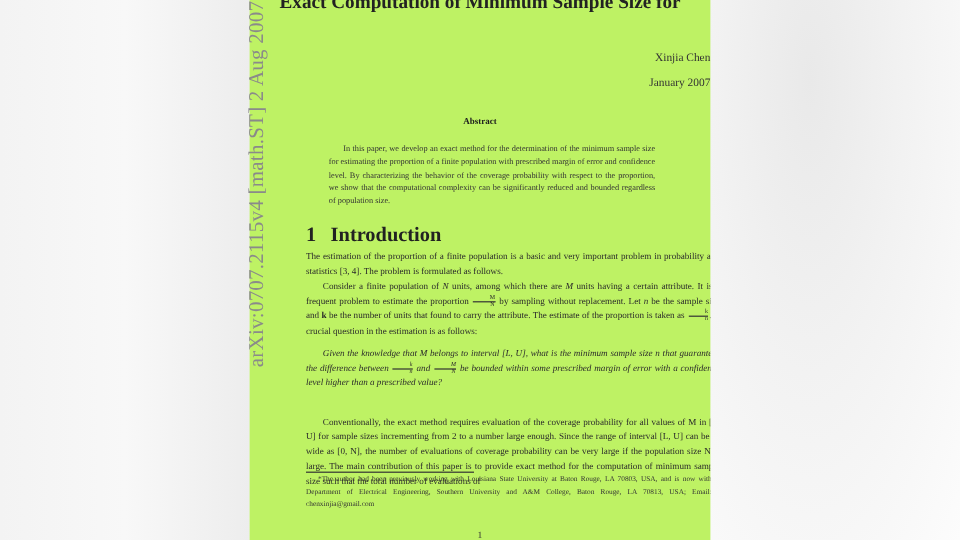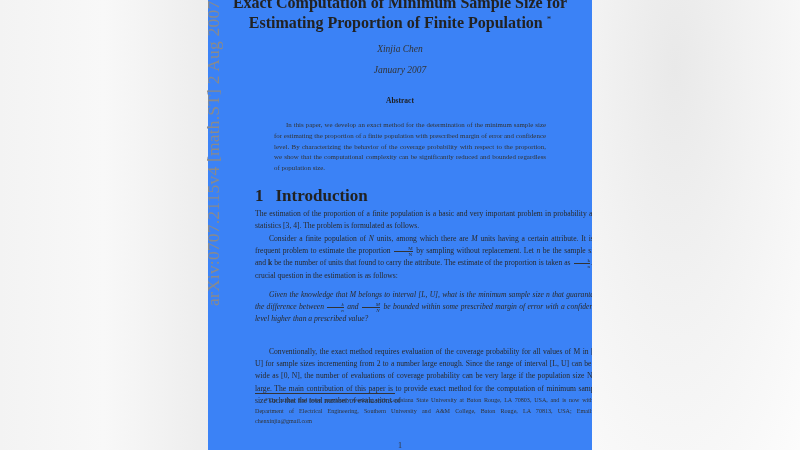--- a/index.html
+++ b/index.html
@@ -8,35 +8,35 @@
     background: radial-gradient(ellipse at 30% 30%, #ececec 0%, #f4f4f4 40%, #fbfbfb 100%);
     font-family: "Liberation Serif", "DejaVu Serif", serif;
     color:#1e1e1e;
   }
   .bg-left { position:absolute; left:0; top:0; width:208px; height:450px;
     background: linear-gradient(90deg, #f3f3f3 0%, #f8f8f8 50%, #ededed 100%); }
   .bg-right { position:absolute; left:592px; top:0; width:208px; height:450px;
     background: radial-gradient(ellipse at 40% 15%, #e9e9e9 0%, #f2f2f2 45%, #fcfcfc 100%); }
   .page {
     position:absolute; left:208px; top:0; width:384px; height:450px;
-    background:#3b82f6; overflow:hidden;
+    background:#bef264; overflow:hidden;
   }
   .arxiv-stamp {
     position:absolute; left:203px; top:306px;
     transform-origin: left top; transform: rotate(-90deg);
     white-space:nowrap; font-size:17.5px; color:#8a8a8a; letter-spacing:0.2px;
   }
   .title {
     position:absolute; left:0; width:384px; text-align:center;
     font-weight:bold; font-size:16px; color:#222; white-space:nowrap;
   }
   .t1 { top:-6px; }
   .t2 { top:14px; }
   .title sup { font-size:9px; font-weight:normal; }
-  .author, .date { position:absolute; left:0; width:384px; text-align:center; font-size:9.5px; color:#333;font-style:italic; }
+  .author, .date { position:absolute; left:0; width:384px; text-align:right; font-size:9.5px; color:#333; }
   .author { top:44px; }
   .date { top:65px; }
   .abstract-head { position:absolute; top:96px; left:0; width:384px; text-align:center; font-weight:bold; font-size:7.5px; }
   .abstract-body {
     position:absolute; top:120px; left:66px; width:272px;
     font-size:6.9px; line-height:10.8px; text-align:justify; color:#333;
     text-indent:12px;
   }
   .section-head {
     position:absolute; top:186px; left:47px; font-weight:bold; font-size:17px; color:#222;
@@ -63,21 +63,20 @@
   i.m { font-style:italic; }
 </style>
 </head>
 <body>
 
 <div class="bg-left"></div>
 <div class="bg-right"></div>
 
 <div class="page">
   <div class="title t1">Exact Computation of Minimum Sample Size for</div>
-  <div class="title t2"><span>Estimating Proportion of Finite Population</span> <sup>*</sup></div>
 
   <div class="author">Xinjia Chen</div>
   <div class="date">January 2007</div>
 
   <div class="abstract-head">Abstract</div>
   <div class="abstract-body">In this paper, we develop an exact method for the determination of the minimum sample size for estimating the proportion of a finite population with prescribed margin of error and confidence level. By characterizing the behavior of the coverage probability with respect to the proportion, we show that the computational complexity can be significantly reduced and bounded regardless of population size.</div>
 
   <div class="section-head">
     <span class="num">1</span><span>Introduction</span>
   </div>

